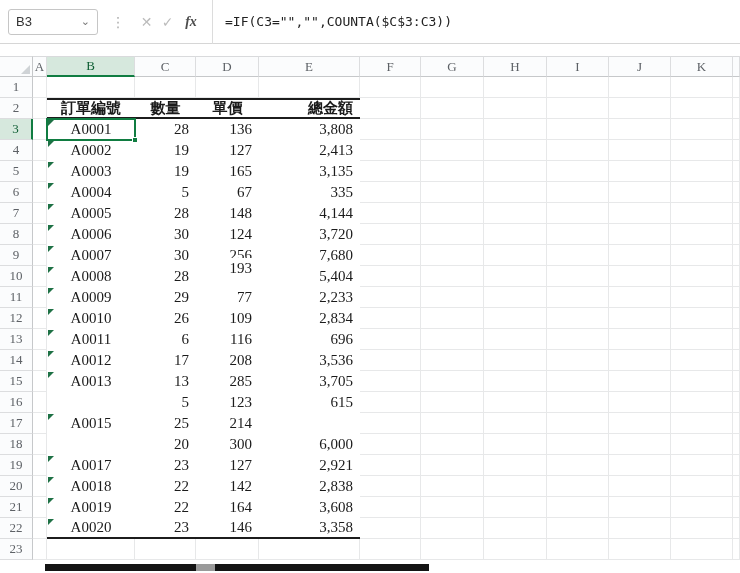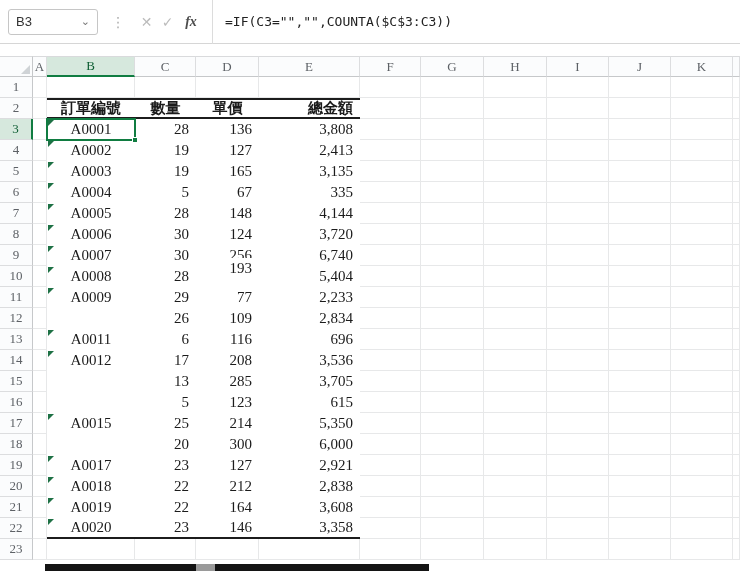--- a/index.html
+++ b/index.html
@@ -207,21 +207,21 @@
     <div class="cell plain" style="left: 484px; top: 168px; width: 63px; height: 21px;"></div>
     <div class="cell plain" style="left: 547px; top: 168px; width: 62px; height: 21px;"></div>
     <div class="cell plain" style="left: 609px; top: 168px; width: 62px; height: 21px;"></div>
     <div class="cell plain" style="left: 671px; top: 168px; width: 62px; height: 21px;"></div>
     <div class="cell plain" style="left: 733px; top: 168px; width: 7px; height: 21px;"></div>
     <div class="hcell rh" style="left: 0px; top: 189px; width: 33px; height: 21px;">9</div>
     <div class="cell plain" style="left: 33px; top: 189px; width: 14px; height: 21px;"></div>
     <div class="cell tbl bcell tri" style="left: 47px; top: 189px; width: 88px; height: 21px; text-align: center;">A0007</div>
     <div class="cell tbl num" style="left: 135px; top: 189px; width: 61px; height: 21px;">30</div>
     <div class="cell tbl num" style="left: 196px; top: 189px; width: 63px; height: 21px;">256</div>
-    <div class="cell tbl num" style="left: 259px; top: 189px; width: 101px; height: 21px;">6,740</div>
+    <div class="cell tbl num" style="left: 259px; top: 189px; width: 101px; height: 21px;">7,680</div>
     <div class="cell plain" style="left: 360px; top: 189px; width: 61px; height: 21px;"></div>
     <div class="cell plain" style="left: 421px; top: 189px; width: 63px; height: 21px;"></div>
     <div class="cell plain" style="left: 484px; top: 189px; width: 63px; height: 21px;"></div>
     <div class="cell plain" style="left: 547px; top: 189px; width: 62px; height: 21px;"></div>
     <div class="cell plain" style="left: 609px; top: 189px; width: 62px; height: 21px;"></div>
     <div class="cell plain" style="left: 671px; top: 189px; width: 62px; height: 21px;"></div>
     <div class="cell plain" style="left: 733px; top: 189px; width: 7px; height: 21px;"></div>
     <div class="hcell rh" style="left: 0px; top: 210px; width: 33px; height: 21px;">10</div>
     <div class="cell plain" style="left: 33px; top: 210px; width: 14px; height: 21px;"></div>
     <div class="cell tbl bcell tri" style="left: 47px; top: 210px; width: 88px; height: 21px;">A0008</div>
@@ -243,20 +243,21 @@
     <div class="cell tbl num" style="left: 259px; top: 231px; width: 101px; height: 21px;">2,233</div>
     <div class="cell plain" style="left: 360px; top: 231px; width: 61px; height: 21px;"></div>
     <div class="cell plain" style="left: 421px; top: 231px; width: 63px; height: 21px;"></div>
     <div class="cell plain" style="left: 484px; top: 231px; width: 63px; height: 21px;"></div>
     <div class="cell plain" style="left: 547px; top: 231px; width: 62px; height: 21px;"></div>
     <div class="cell plain" style="left: 609px; top: 231px; width: 62px; height: 21px;"></div>
     <div class="cell plain" style="left: 671px; top: 231px; width: 62px; height: 21px;"></div>
     <div class="cell plain" style="left: 733px; top: 231px; width: 7px; height: 21px;"></div>
     <div class="hcell rh" style="left: 0px; top: 252px; width: 33px; height: 21px;">12</div>
     <div class="cell plain" style="left: 33px; top: 252px; width: 14px; height: 21px;"></div>
+    <div class="cell tbl bcell tri" style="left: 47px; top: 252px; width: 88px; height: 21px;">A0010</div>
     <div class="cell tbl num" style="left: 135px; top: 252px; width: 61px; height: 21px;">26</div>
     <div class="cell tbl num" style="left: 196px; top: 252px; width: 63px; height: 21px;">109</div>
     <div class="cell tbl num" style="left: 259px; top: 252px; width: 101px; height: 21px;">2,834</div>
     <div class="cell plain" style="left: 360px; top: 252px; width: 61px; height: 21px;"></div>
     <div class="cell plain" style="left: 421px; top: 252px; width: 63px; height: 21px;"></div>
     <div class="cell plain" style="left: 484px; top: 252px; width: 63px; height: 21px;"></div>
     <div class="cell plain" style="left: 547px; top: 252px; width: 62px; height: 21px;"></div>
     <div class="cell plain" style="left: 609px; top: 252px; width: 62px; height: 21px;"></div>
     <div class="cell plain" style="left: 671px; top: 252px; width: 62px; height: 21px;"></div>
     <div class="cell plain" style="left: 733px; top: 252px; width: 7px; height: 21px;"></div>
@@ -281,20 +282,21 @@
     <div class="cell tbl num" style="left: 259px; top: 294px; width: 101px; height: 21px;">3,536</div>
     <div class="cell plain" style="left: 360px; top: 294px; width: 61px; height: 21px;"></div>
     <div class="cell plain" style="left: 421px; top: 294px; width: 63px; height: 21px;"></div>
     <div class="cell plain" style="left: 484px; top: 294px; width: 63px; height: 21px;"></div>
     <div class="cell plain" style="left: 547px; top: 294px; width: 62px; height: 21px;"></div>
     <div class="cell plain" style="left: 609px; top: 294px; width: 62px; height: 21px;"></div>
     <div class="cell plain" style="left: 671px; top: 294px; width: 62px; height: 21px;"></div>
     <div class="cell plain" style="left: 733px; top: 294px; width: 7px; height: 21px;"></div>
     <div class="hcell rh" style="left: 0px; top: 315px; width: 33px; height: 21px;">15</div>
     <div class="cell plain" style="left: 33px; top: 315px; width: 14px; height: 21px;"></div>
+    <div class="cell tbl bcell tri" style="left: 47px; top: 315px; width: 88px; height: 21px;">A0013</div>
     <div class="cell tbl num" style="left: 135px; top: 315px; width: 61px; height: 21px;">13</div>
     <div class="cell tbl num" style="left: 196px; top: 315px; width: 63px; height: 21px;">285</div>
     <div class="cell tbl num" style="left: 259px; top: 315px; width: 101px; height: 21px;">3,705</div>
     <div class="cell plain" style="left: 360px; top: 315px; width: 61px; height: 21px;"></div>
     <div class="cell plain" style="left: 421px; top: 315px; width: 63px; height: 21px;"></div>
     <div class="cell plain" style="left: 484px; top: 315px; width: 63px; height: 21px;"></div>
     <div class="cell plain" style="left: 547px; top: 315px; width: 62px; height: 21px;"></div>
     <div class="cell plain" style="left: 609px; top: 315px; width: 62px; height: 21px;"></div>
     <div class="cell plain" style="left: 671px; top: 315px; width: 62px; height: 21px;"></div>
     <div class="cell plain" style="left: 733px; top: 315px; width: 7px; height: 21px;"></div>
@@ -308,21 +310,20 @@
     <div class="cell plain" style="left: 484px; top: 336px; width: 63px; height: 21px;"></div>
     <div class="cell plain" style="left: 547px; top: 336px; width: 62px; height: 21px;"></div>
     <div class="cell plain" style="left: 609px; top: 336px; width: 62px; height: 21px;"></div>
     <div class="cell plain" style="left: 671px; top: 336px; width: 62px; height: 21px;"></div>
     <div class="cell plain" style="left: 733px; top: 336px; width: 7px; height: 21px;"></div>
     <div class="hcell rh" style="left: 0px; top: 357px; width: 33px; height: 21px;">17</div>
     <div class="cell plain" style="left: 33px; top: 357px; width: 14px; height: 21px;"></div>
     <div class="cell tbl bcell tri" style="left: 47px; top: 357px; width: 88px; height: 21px;">A0015</div>
     <div class="cell tbl num" style="left: 135px; top: 357px; width: 61px; height: 21px;">25</div>
     <div class="cell tbl num" style="left: 196px; top: 357px; width: 63px; height: 21px;">214</div>
-    <div class="cell tbl num" style="left: 259px; top: 357px; width: 101px; height: 21px;">5,350</div>
     <div class="cell plain" style="left: 360px; top: 357px; width: 61px; height: 21px;"></div>
     <div class="cell plain" style="left: 421px; top: 357px; width: 63px; height: 21px;"></div>
     <div class="cell plain" style="left: 484px; top: 357px; width: 63px; height: 21px;"></div>
     <div class="cell plain" style="left: 547px; top: 357px; width: 62px; height: 21px;"></div>
     <div class="cell plain" style="left: 609px; top: 357px; width: 62px; height: 21px;"></div>
     <div class="cell plain" style="left: 671px; top: 357px; width: 62px; height: 21px;"></div>
     <div class="cell plain" style="left: 733px; top: 357px; width: 7px; height: 21px;"></div>
     <div class="hcell rh" style="left: 0px; top: 378px; width: 33px; height: 21px;">18</div>
     <div class="cell plain" style="left: 33px; top: 378px; width: 14px; height: 21px;"></div>
     <div class="cell tbl num" style="left: 135px; top: 378px; width: 61px; height: 21px;">20</div>
@@ -345,21 +346,21 @@
     <div class="cell plain" style="left: 421px; top: 399px; width: 63px; height: 21px;"></div>
     <div class="cell plain" style="left: 484px; top: 399px; width: 63px; height: 21px;"></div>
     <div class="cell plain" style="left: 547px; top: 399px; width: 62px; height: 21px;"></div>
     <div class="cell plain" style="left: 609px; top: 399px; width: 62px; height: 21px;"></div>
     <div class="cell plain" style="left: 671px; top: 399px; width: 62px; height: 21px;"></div>
     <div class="cell plain" style="left: 733px; top: 399px; width: 7px; height: 21px;"></div>
     <div class="hcell rh" style="left: 0px; top: 420px; width: 33px; height: 21px;">20</div>
     <div class="cell plain" style="left: 33px; top: 420px; width: 14px; height: 21px;"></div>
     <div class="cell tbl bcell tri" style="left: 47px; top: 420px; width: 88px; height: 21px;">A0018</div>
     <div class="cell tbl num" style="left: 135px; top: 420px; width: 61px; height: 21px;">22</div>
-    <div class="cell tbl num" style="left: 196px; top: 420px; width: 63px; height: 21px;">212</div>
+    <div class="cell tbl num" style="left: 196px; top: 420px; width: 63px; height: 21px;">142</div>
     <div class="cell tbl num" style="left: 259px; top: 420px; width: 101px; height: 21px;">2,838</div>
     <div class="cell plain" style="left: 360px; top: 420px; width: 61px; height: 21px;"></div>
     <div class="cell plain" style="left: 421px; top: 420px; width: 63px; height: 21px;"></div>
     <div class="cell plain" style="left: 484px; top: 420px; width: 63px; height: 21px;"></div>
     <div class="cell plain" style="left: 547px; top: 420px; width: 62px; height: 21px;"></div>
     <div class="cell plain" style="left: 609px; top: 420px; width: 62px; height: 21px;"></div>
     <div class="cell plain" style="left: 671px; top: 420px; width: 62px; height: 21px;"></div>
     <div class="cell plain" style="left: 733px; top: 420px; width: 7px; height: 21px;"></div>
     <div class="hcell rh" style="left: 0px; top: 441px; width: 33px; height: 21px;">21</div>
     <div class="cell plain" style="left: 33px; top: 441px; width: 14px; height: 21px;"></div>

